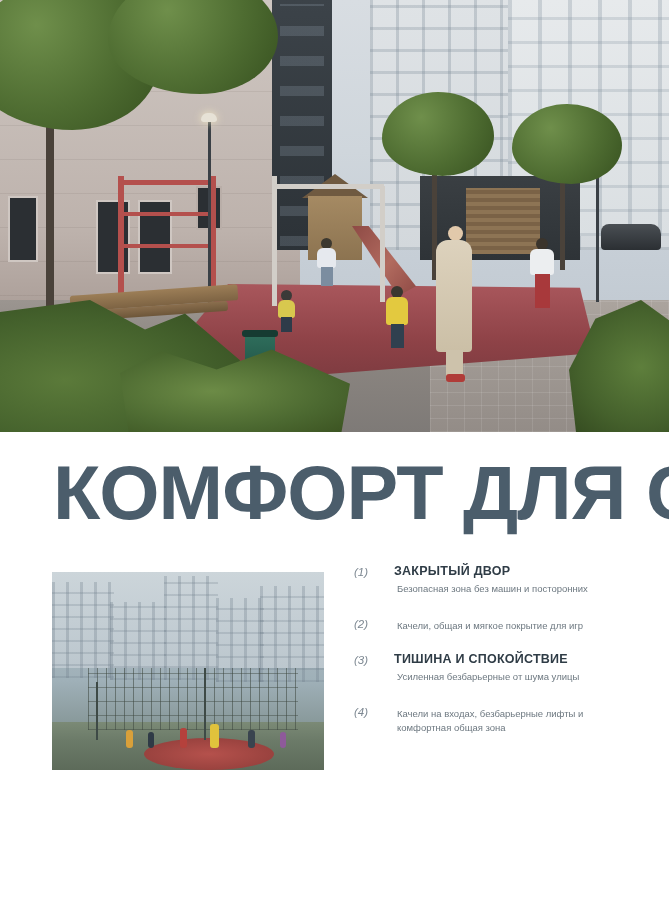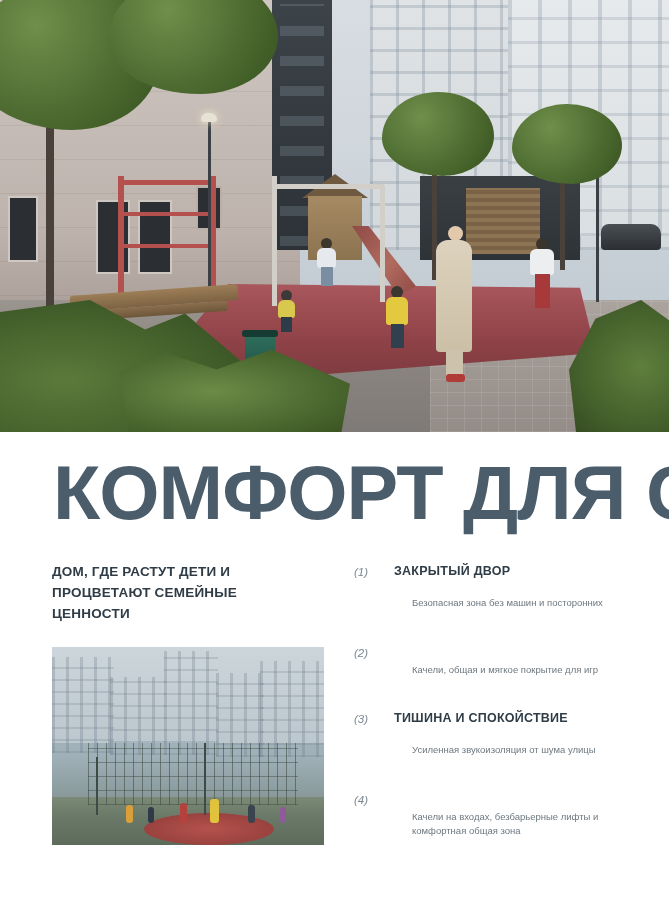--- a/index.html
+++ b/index.html
@@ -288,21 +288,21 @@
     letter-spacing: .25px;
     color: #2f3c46;
     text-transform: uppercase;
     margin: 0 0 4px 0;
   }
   .feature-desc {
     font-size: 9.5px;
     line-height: 1.45;
     color: #6d7880;
     max-width: 232px;
-    margin: 18px;
+    margin: 3px;
   }
 </style>
 </head>
 <body>
 
 <div class="hero">
   <div class="hero-sky"></div>
 
   <div class="bld-right"></div>
   <div class="bld-right2"></div>
@@ -387,21 +387,20 @@
   <div class="greens-right"></div>
 </div>
 
 <div class="content">
 
   <h1 class="headline">КОМФОРТ ДЛЯ СЕМЬИ</h1>
 
   <div class="lower">
 
     <div class="col-left">
-      <h2 class="subhead">ДОМ, ГДЕ РАСТУТ ДЕТИ И ПРОЦВЕТАЮТ СЕМЕЙНЫЕ ЦЕННОСТИ</h2>
 
       <div class="photo2">
         <div class="p2-sky"></div>
         <div class="p2-bldA p2-win"></div>
         <div class="p2-bldB p2-win"></div>
         <div class="p2-bldC p2-win"></div>
         <div class="p2-bldD p2-win"></div>
         <div class="p2-bldE p2-win"></div>
         <div class="p2-court"></div>
         <div class="p2-fence"></div>
@@ -431,21 +430,21 @@
         <div class="feature-num">(2)</div>
         <div>
           <p class="feature-desc">Качели, общая и мягкое покрытие для игр</p>
         </div>
       </div>
 
       <div class="feature">
         <div class="feature-num">(3)</div>
         <div>
           <div class="feature-title">ТИШИНА И СПОКОЙСТВИЕ</div>
-          <p class="feature-desc">Усиленная звукоизоляция от шума улицы</p>
+          <p class="feature-desc">Усиленная безбарьерные от шума улицы</p>
         </div>
       </div>
 
       <div class="feature">
         <div class="feature-num">(4)</div>
         <div>
           <p class="feature-desc">Качели на входах, безбарьерные лифты и комфортная общая зона</p>
         </div>
       </div>
 

